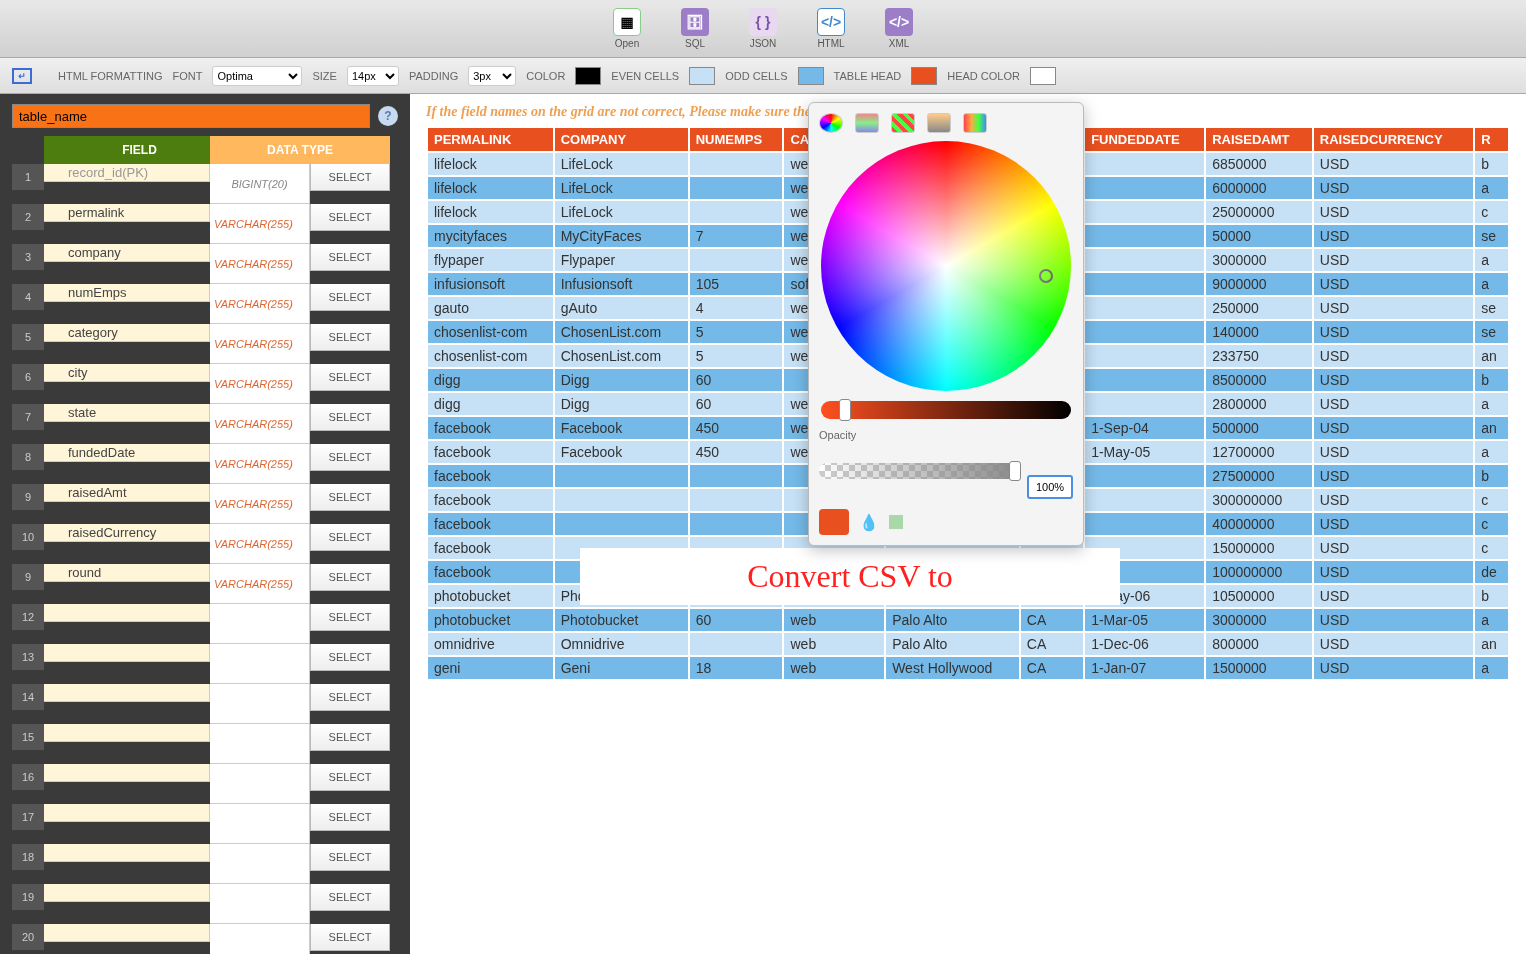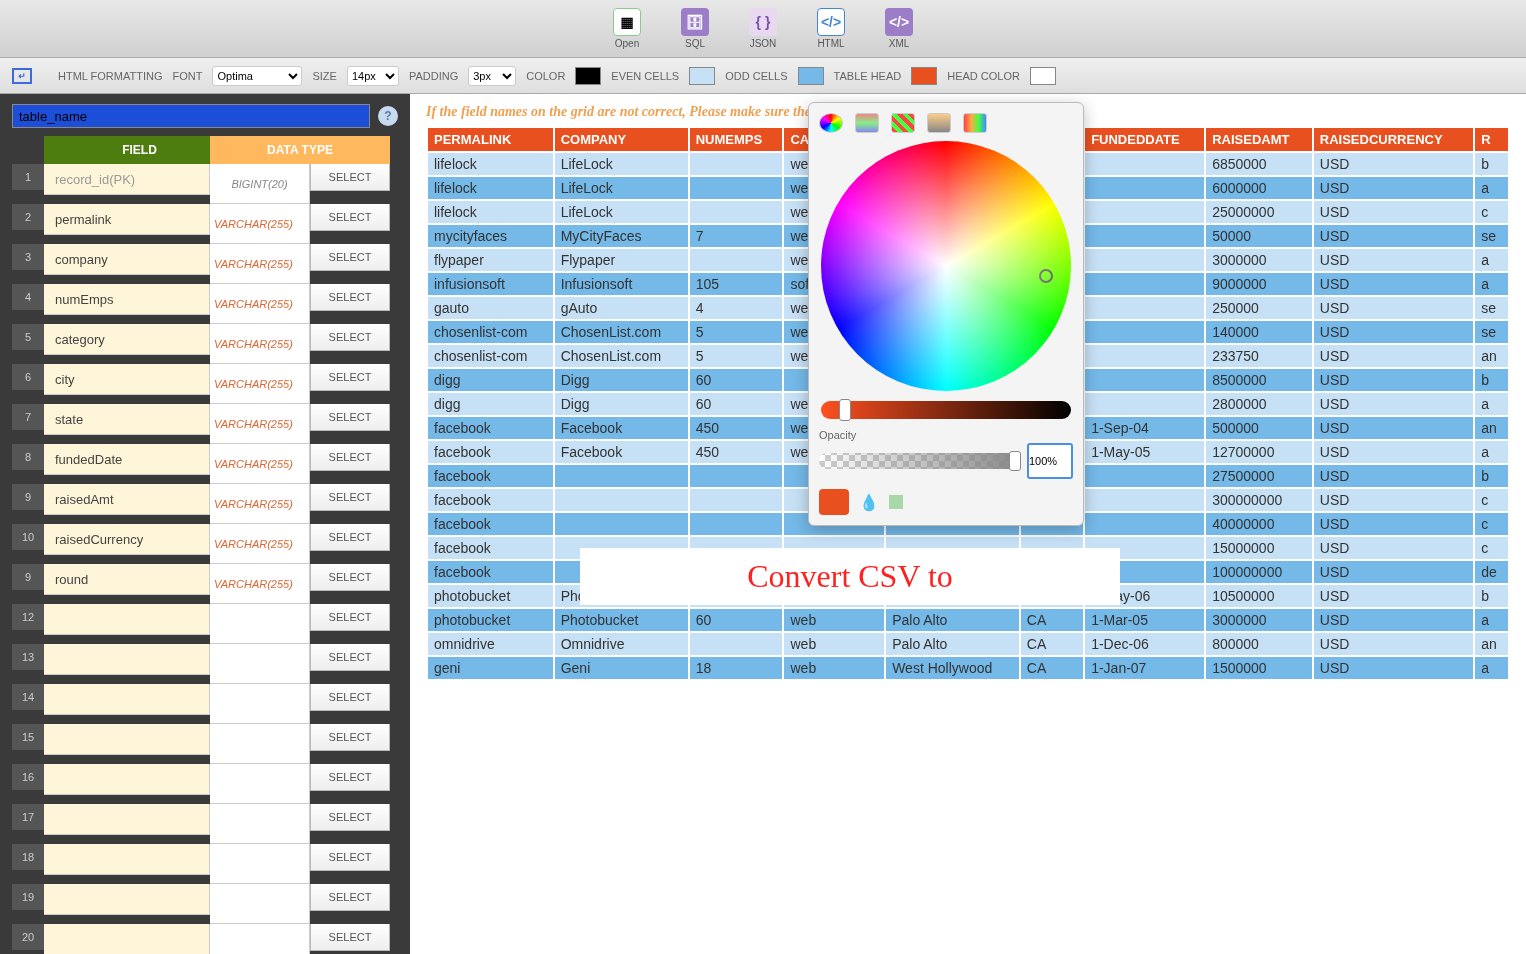--- a/index.html
+++ b/index.html
@@ -8,28 +8,28 @@
 .tb-item { display: flex; flex-direction: column; align-items: center; gap: 2px; cursor: pointer; }
 .tb-icon { width: 28px; height: 28px; border-radius: 4px; display: flex; align-items: center; justify-content: center; font-size: 14px; font-weight: bold; }
 .tb-label { font-size: 10px; color: #555; }
 .format-bar { height: 36px; background: linear-gradient(#f0f0f0, #dedede); display: flex; align-items: center; padding: 0 12px; gap: 10px; font-size: 11px; color: #666; border-bottom: 1px solid #aaa; }
 .format-bar .logo { width: 20px; height: 16px; border: 2px solid #3b6dd8; color: #3b6dd8; font-size: 9px; display: flex; align-items: center; justify-content: center; font-weight: bold; }
 .format-bar select { font-size: 11px; height: 20px; border: 1px solid #ccc; border-radius: 3px; background: #fff; }
 .swatch { width: 26px; height: 18px; border: 1px solid #888; }
 .main { display: flex; height: calc(100% - 94px); }
 .left { width: 410px; background: #3a3a3a; padding: 10px 12px; }
 .tname-row { display: flex; gap: 8px; align-items: center; margin-bottom: 8px; }
-.tname-input { flex: 1; height: 24px; padding: 0 6px; font-size: 13px; border: 1px solid #888; background: #1d4ed8; }
+.tname-input { flex: 1; height: 24px; padding: 0 6px; font-size: 13px; border: 1px solid #888; background: #f97316; }
 .help-circle { width: 20px; height: 20px; border-radius: 50%; background: #c8daf0; color: #5a7aa8; display: flex; align-items: center; justify-content: center; font-size: 12px; font-weight: bold; }
 .field-grid { display: grid; grid-template-columns: 32px 166px 100px 80px; }
 .fg-head { height: 28px; display: flex; align-items: center; justify-content: center; font-size: 12px; font-weight: bold; color: #fff; }
 .fg-head.field { background: #4d7c0f; padding-left: 25px; }
 .fg-head.dtype { background: #ffb85e; }
 .fg-rownum { background: #555; color: #ccc; font-size: 11px; display: flex; align-items: center; justify-content: center; height: 27px; border-bottom: 1px solid #3a3a3a; }
-.fg-cell { background: #fff5d8; height: 31px; display: flex; align-items: center; padding: 0 11px; font-size: 13px; color: #444; border: 1px solid #ccc; border-top: none; border-left: none; }
+.fg-cell { background: #fff5d8; height: 18px; display: flex; align-items: center; padding: 0 24px; font-size: 13px; color: #444; border: 1px solid #ccc; border-top: none; border-left: none; }
 .fg-cell.pk { color: #999; }
 .fg-dtype { background: #fff; height: 40px; display: flex; align-items: center; padding: 0 4px; font-size: 11px; font-style: italic; color: #d63; border: 1px solid #ccc; border-top: none; border-left: none; }
 .fg-dtype.bigint { color: #888; justify-content: center; }
 .fg-select { background: linear-gradient(#fff, #eee); height: 27px; display: flex; align-items: center; justify-content: center; font-size: 11px; color: #555; border: 1px solid #bbb; border-top: none; cursor: pointer; }
 .right { flex: 1; background: #fff; padding: 10px 16px; overflow: hidden; position: relative; }
 .preview-title { font-size: 18px; font-weight: bold; color: #e85020; font-style: italic; font-family: Georgia, serif; }
 .preview-sub { font-size: 14px; font-weight: bold; font-style: italic; color: #f0a050; font-family: Georgia, serif; margin-bottom: 6px; }
 .preview-table { width: 100%; border-collapse: separate; border-spacing: 2px; font-size: 14px; }
 .preview-table th { background: #e85020; color: #fff; padding: 4px 6px; font-weight: bold; text-align: left; font-size: 13px; }
 .preview-table td { padding: 3px 6px; color: #333; }
@@ -40,21 +40,21 @@
 .cp-tab { width: 24px; height: 20px; border: 1px solid #ccc; border-radius: 3px; cursor: pointer; }
 .cp-wheel { width: 250px; height: 250px; border-radius: 50%; background: conic-gradient(red, yellow, lime, cyan, blue, magenta, red); position: relative; margin: 0 auto 10px; }
 .cp-wheel::after { content: ''; position: absolute; inset: 0; border-radius: 50%; background: radial-gradient(circle, white 0%, transparent 70%); }
 .cp-crosshair { position: absolute; width: 14px; height: 14px; border: 2px solid #555; border-radius: 50%; top: 128px; left: 218px; }
 .cp-bright { width: 250px; height: 18px; border-radius: 10px; background: linear-gradient(to right, #ff5020, #000); margin: 0 auto 10px; position: relative; }
 .cp-bright-thumb { position: absolute; width: 12px; height: 22px; background: #fff; border: 1px solid #888; border-radius: 3px; top: -2px; left: 18px; }
 .cp-opacity-label { font-size: 11px; color: #666; margin-bottom: 2px; }
 .cp-opacity-row { display: flex; align-items: center; gap: 6px; }
 .cp-opacity-slider { flex: 1; height: 16px; background: linear-gradient(to right, transparent, #888), repeating-conic-gradient(#ccc 0% 25%, #fff 0% 50%) 0 / 12px 12px; border-radius: 8px; position: relative; }
 .cp-opacity-thumb { position: absolute; width: 12px; height: 20px; background: #fff; border: 1px solid #888; border-radius: 3px; top: -2px; right: 0; }
-.cp-opacity-val { width: 46px; height: 36px; border: 2px solid #4a90e2; font-size: 11px; text-align: left; border-radius: 3px; }
+.cp-opacity-val { width: 46px; height: 24px; border: 2px solid #4a90e2; font-size: 11px; text-align: center; border-radius: 3px; margin-top: 32px; }
 .cp-bottom { display: flex; align-items: center; gap: 10px; margin-top: 10px; }
 .cp-current { width: 30px; height: 26px; background: #e85020; border-radius: 4px; }
 .cp-dropper { font-size: 16px; cursor: pointer; }
 .cp-prev { width: 14px; height: 14px; background: #a8d8a8; }
 .overlay-text { position: absolute; top: 548px; left: 580px; width: 540px; background: #fff; padding: 10px 16px; text-align: center; z-index: 40; }
 .overlay-text .l1 { font-size: 32px; color: #ff2020; font-family: Georgia, serif; }
 .overlay-text .l2 { font-size: 32px; font-family: Georgia, serif; }
 .l2 .c-sql { color: #74b9e8; }
 .l2 .c-json { color: #9850c8; }
 .l2 .c-html { color: #20a020; }

